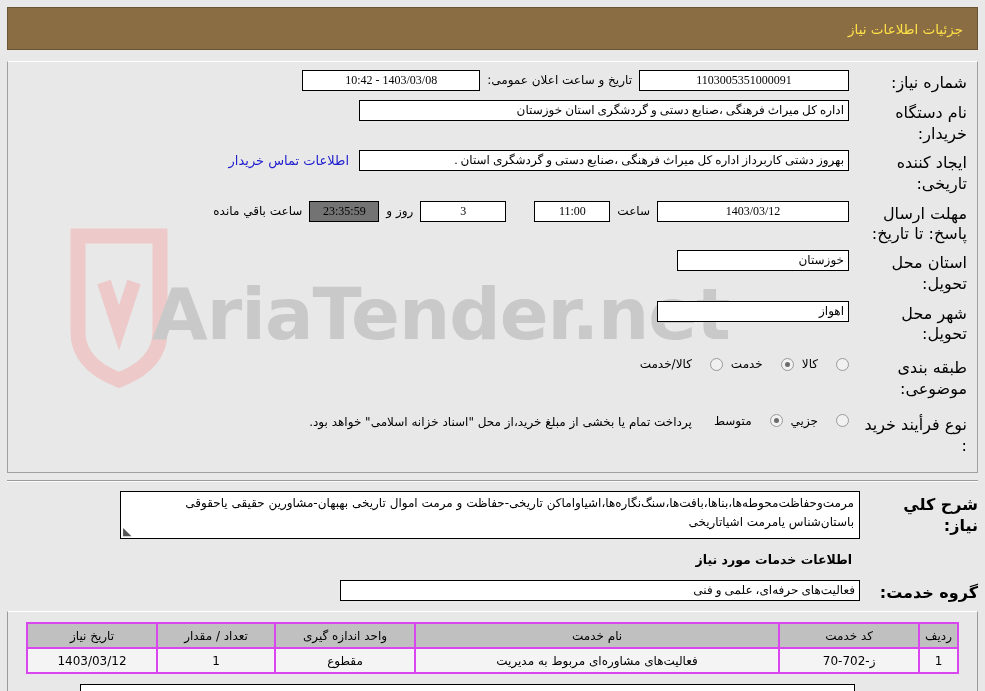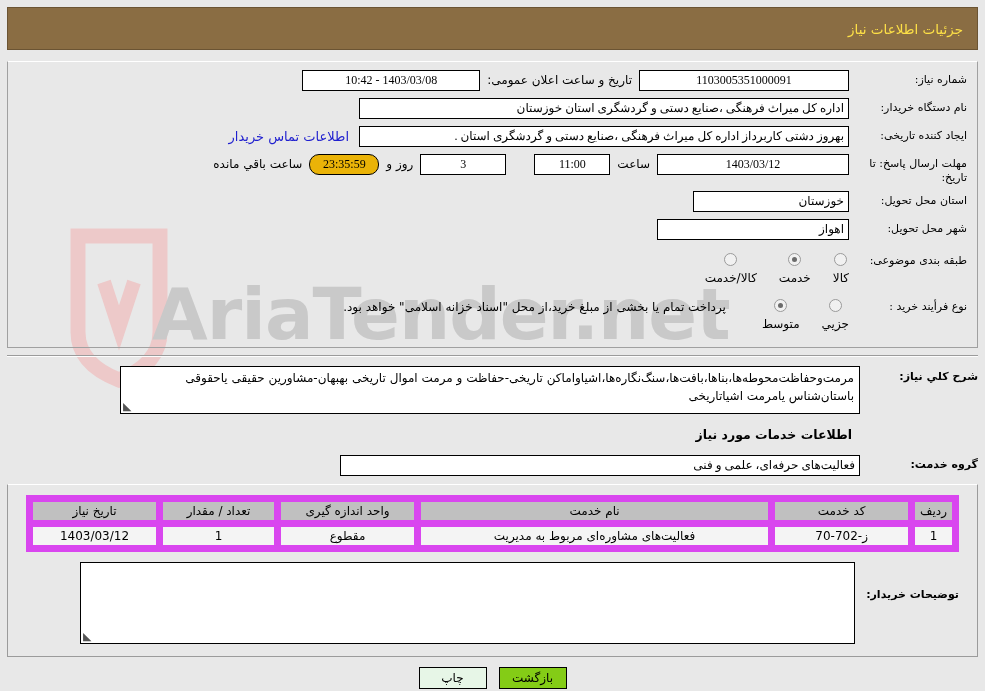--- a/index.html
+++ b/index.html
@@ -72,57 +72,57 @@
     align-items: flex-start;
     margin-bottom: 6px;
     min-height: 22px;
   }
   .lbl {
     width: 118px;
     flex: 0 0 118px;
     text-align: right;
     padding-top: 3px;
     padding-left: 6px;
-    font-size: 11px;
+    font-size: 16px;
     line-height: 1.3;
   }
   .fld {
     background: #fff;
     border: 1px solid #000;
     height: 21px;
     line-height: 19px;
     padding: 0 4px;
     text-align: center;
     font-size: 12px;
     overflow: hidden;
     white-space: nowrap;
     font-family: Liberation Serif, serif;
   }
   .fld.rt { text-align: right; }
-  .fld.yellow { background: #eab308; border-radius: 10px; }
+  .fld.yellow { background: #737373; }
 
   .linklike {
     color: #2020cf;
     font-size: 13px;
     padding-top: 3px;
     padding-right: 10px;
     cursor: pointer;
     white-space: nowrap;
   }
   .inline-txt {
     padding-top: 3px;
     padding-right: 7px;
     padding-left: 7px;
     white-space: nowrap;
     font-size: 12px;
   }
 
   
   .radio-set { display: flex; align-items: center; padding-top: 2px; gap: 4px; }
-  .radio-item { display: flex; align-items: center; gap: 5px; margin-left: 18px; white-space: nowrap; flex-direction: column; }
+  .radio-item { display: flex; align-items: center; gap: 18px; margin-left: 4px; white-space: nowrap; }
   .radio {
     width: 13px; height: 13px; border-radius: 50%;
     border: 1px solid #9a9a9a;
     background: #f1f1f1;
     position: relative;
     flex: 0 0 13px;
   }
   .radio.on::after {
     content: "";
     position: absolute;
@@ -170,21 +170,21 @@
   }
 
   
   table.svc {
     border-collapse: collapse;
     width: 100%;
     margin: 2px 0 0 0;
     font-size: 12px;
   }
   table.svc th, table.svc td {
-    border: 7px solid #d946ef;
+    border: 2px solid #d946ef;
     height: 25px;
     text-align: center;
     padding: 2px 5px;
     font-weight: normal;
   }
   table.svc th {
     background: #c0c0c0;
     font-size: 12px;
   }
   table.svc td { background: #f4f4f4; }
@@ -260,21 +260,21 @@
       <div class="inline-txt">ساعت</div>
       <div class="fld" style="width:76px">11:00</div>
       <div class="fld" style="width:86px;margin-right:28px">3</div>
       <div class="inline-txt">روز و</div>
       <div class="fld yellow" style="width:70px">23:35:59</div>
       <div class="inline-txt">ساعت باقي مانده</div>
     </div>
 
     <div class="row">
       <div class="lbl">استان محل تحویل:</div>
-      <div class="fld rt" style="width:156px">خوزستان</div>
+      <div class="fld rt" style="width:172px">خوزستان</div>
     </div>
 
     <div class="row">
       <div class="lbl">شهر محل تحویل:</div>
       <div class="fld rt" style="width:192px">اهواز</div>
     </div>
 
     <div class="row" style="margin-top:10px">
       <div class="lbl">طبقه بندی موضوعی:</div>
       <div class="radio-set">

